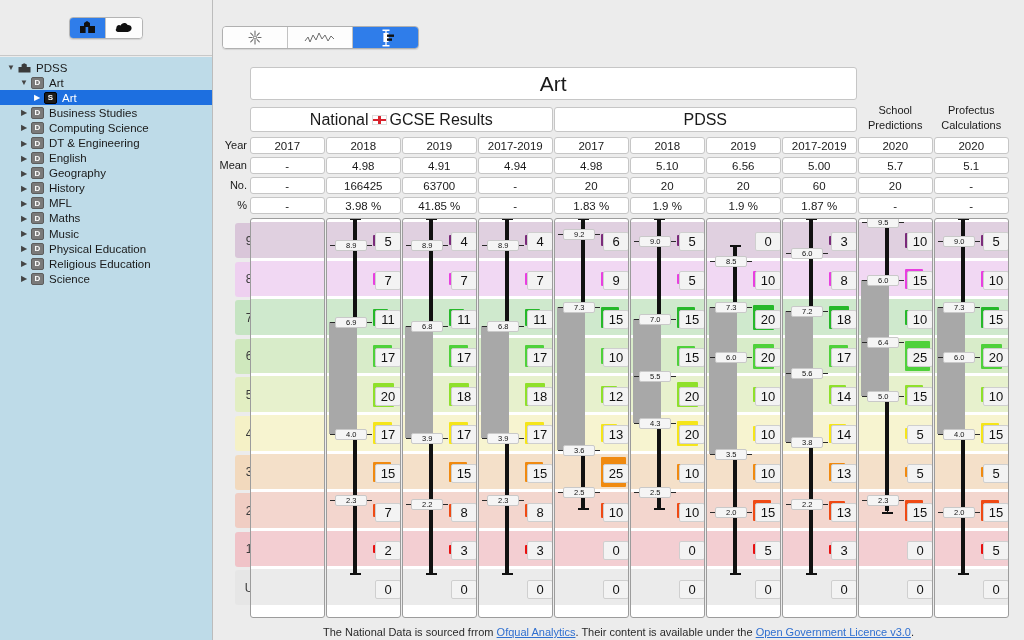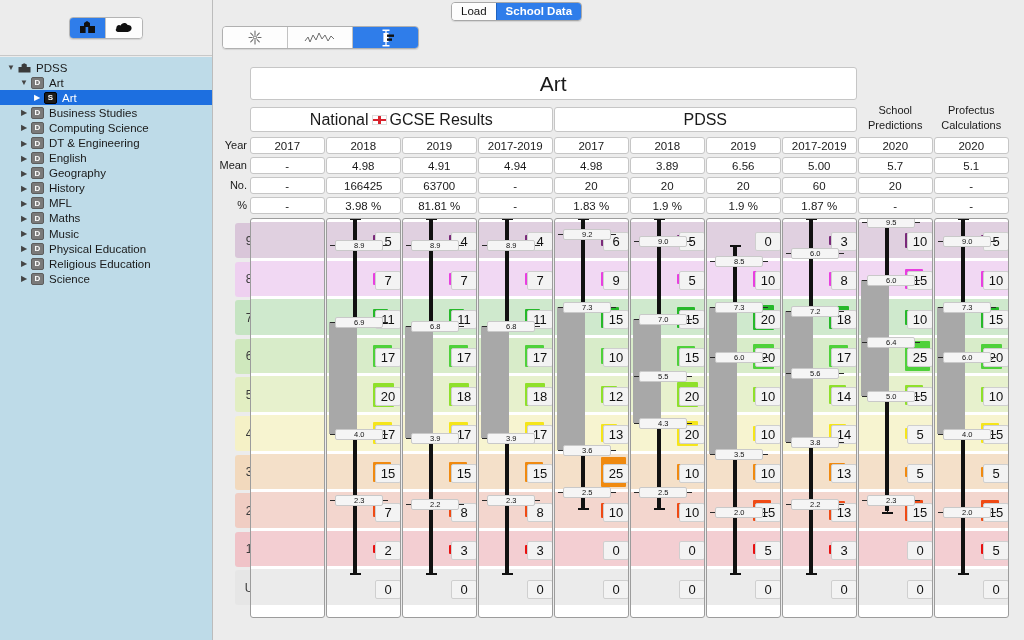--- a/index.html
+++ b/index.html
@@ -123,21 +123,21 @@
     display: flex; align-items: center; justify-content: center;
     height: 19px; min-width: 26px; padding: 0 3px;
   }
   .whisker { position: absolute; width: 0; border-left: 1px dashed #1a1a1a; }
   .boxline { position: absolute; width: 4px; background: #111; }
   .cap { position: absolute; height: 2px; background: #111; }
   .graybox { position: absolute; background: #a8a8a8; }
   .tick { position: absolute; display: flex; align-items: center; }
   .tick span {
     background: #f5f5f5; border: 1px solid #c9c9c9; border-radius: 2px;
-    font-size: 7.5px; padding: 0 18px; color: #111; line-height: 9px;
+    font-size: 7.5px; padding: 0 10px; color: #111; line-height: 9px;
   }
   .tickdashL, .tickdashR { height: 1px; background: #2b2b2b; width: 5px; }
 
   .footer {
     position: absolute; left: 0; right: 0; bottom: 2px;
     text-align: center; font-size: 11px; color: #2a2a2a;
   }
   .footer a { color: #2f6fd0; }
   .flag {
     display:inline-block; width: 15px; height: 10px; position: relative;
@@ -245,26 +245,20 @@
         <div class="trow" style="padding-left: 17px;">
           <span class="tw">▶</span>
           <span class="ticon">D</span>
           <span>Science</span>
         </div>
       </div>
   </div>
 
   <div class="main">
 
-    <div class="topbar">
-      <div class="loadseg">
-        <div>Load</div>
-        <div class="on">School Data</div>
-      </div>
-    </div>
 
     <div class="chartseg">
       <div>
         <svg width="28" height="17" viewBox="0 0 28 17">
           <g stroke="#6d6d6d" stroke-width="1.1" stroke-linecap="round">
             <line x1="14" y1="2" x2="14" y2="5.5"></line>
               <line x1="14" y1="11.5" x2="14" y2="15"></line>
             <line x1="8" y1="8.5" x2="11" y2="8.5"></line>
               <line x1="17" y1="8.5" x2="20" y2="8.5"></line>
             <line x1="9.7" y1="4.2" x2="11.9" y2="6.4"></line>
@@ -319,40 +313,40 @@
           <div class="cellbox" style="position: absolute; left: 493px; top: 80px; width: 74.5px; height: 17px;">2019</div>
           <div class="cellbox" style="position: absolute; left: 569px; top: 80px; width: 74.5px; height: 17px;">2017-2019</div>
           <div class="cellbox" style="position: absolute; left: 645px; top: 80px; width: 74.5px; height: 17px;">2020</div>
           <div class="cellbox" style="position: absolute; left: 721px; top: 80px; width: 74.5px; height: 17px;">2020</div>
           <div class="rowlabel" style="left: 0px; top: 102px;">Mean</div>
           <div class="cellbox" style="position: absolute; left: 37px; top: 100px; width: 74.5px; height: 17px;">-</div>
           <div class="cellbox" style="position: absolute; left: 113px; top: 100px; width: 74.5px; height: 17px;">4.98</div>
           <div class="cellbox" style="position: absolute; left: 189px; top: 100px; width: 74.5px; height: 17px;">4.91</div>
           <div class="cellbox" style="position: absolute; left: 265px; top: 100px; width: 74.5px; height: 17px;">4.94</div>
           <div class="cellbox" style="position: absolute; left: 341px; top: 100px; width: 74.5px; height: 17px;">4.98</div>
-          <div class="cellbox" style="position: absolute; left: 417px; top: 100px; width: 74.5px; height: 17px;">3.89</div>
+          <div class="cellbox" style="position: absolute; left: 417px; top: 100px; width: 74.5px; height: 17px;">5.10</div>
           <div class="cellbox" style="position: absolute; left: 493px; top: 100px; width: 74.5px; height: 17px;">6.56</div>
           <div class="cellbox" style="position: absolute; left: 569px; top: 100px; width: 74.5px; height: 17px;">5.00</div>
           <div class="cellbox" style="position: absolute; left: 645px; top: 100px; width: 74.5px; height: 17px;">5.7</div>
           <div class="cellbox" style="position: absolute; left: 721px; top: 100px; width: 74.5px; height: 17px;">5.1</div>
           <div class="rowlabel" style="left: 0px; top: 122px;">No.</div>
           <div class="cellbox" style="position: absolute; left: 37px; top: 120px; width: 74.5px; height: 17px;">-</div>
           <div class="cellbox" style="position: absolute; left: 113px; top: 120px; width: 74.5px; height: 17px;">166425</div>
           <div class="cellbox" style="position: absolute; left: 189px; top: 120px; width: 74.5px; height: 17px;">63700</div>
           <div class="cellbox" style="position: absolute; left: 265px; top: 120px; width: 74.5px; height: 17px;">-</div>
           <div class="cellbox" style="position: absolute; left: 341px; top: 120px; width: 74.5px; height: 17px;">20</div>
           <div class="cellbox" style="position: absolute; left: 417px; top: 120px; width: 74.5px; height: 17px;">20</div>
           <div class="cellbox" style="position: absolute; left: 493px; top: 120px; width: 74.5px; height: 17px;">20</div>
           <div class="cellbox" style="position: absolute; left: 569px; top: 120px; width: 74.5px; height: 17px;">60</div>
           <div class="cellbox" style="position: absolute; left: 645px; top: 120px; width: 74.5px; height: 17px;">20</div>
           <div class="cellbox" style="position: absolute; left: 721px; top: 120px; width: 74.5px; height: 17px;">-</div>
           <div class="rowlabel" style="left: 0px; top: 142px;">%</div>
           <div class="cellbox" style="position: absolute; left: 37px; top: 140px; width: 74.5px; height: 17px;">-</div>
           <div class="cellbox" style="position: absolute; left: 113px; top: 140px; width: 74.5px; height: 17px;">3.98 %</div>
-          <div class="cellbox" style="position: absolute; left: 189px; top: 140px; width: 74.5px; height: 17px;">81.81 %</div>
+          <div class="cellbox" style="position: absolute; left: 189px; top: 140px; width: 74.5px; height: 17px;">41.85 %</div>
           <div class="cellbox" style="position: absolute; left: 265px; top: 140px; width: 74.5px; height: 17px;">-</div>
           <div class="cellbox" style="position: absolute; left: 341px; top: 140px; width: 74.5px; height: 17px;">1.83 %</div>
           <div class="cellbox" style="position: absolute; left: 417px; top: 140px; width: 74.5px; height: 17px;">1.9 %</div>
           <div class="cellbox" style="position: absolute; left: 493px; top: 140px; width: 74.5px; height: 17px;">1.9 %</div>
           <div class="cellbox" style="position: absolute; left: 569px; top: 140px; width: 74.5px; height: 17px;">1.87 %</div>
           <div class="cellbox" style="position: absolute; left: 645px; top: 140px; width: 74.5px; height: 17px;">-</div>
           <div class="cellbox" style="position: absolute; left: 721px; top: 140px; width: 74.5px; height: 17px;">-</div>
         </div>
       <div class="chartarea">
           <div class="gradecol">
@@ -906,16 +900,19 @@
               <span>4.0</span>
               <div class="tickdashR"></div>
             </div>
             <div class="tick" style="left: 3px; top: 287.5px;">
               <div class="tickdashL"></div>
               <span>2.0</span>
               <div class="tickdashR"></div>
             </div>
           </div>
         </div>
+      <div class="footer">
+        <span>The National Data is sourced frrom </span><a href="#">Ofqual Analytics</a><span>.   Their content is available under the </span><a href="#">Open Government Licence v3.0</a><span>.</span>
+      </div>
     </div>
 
   </div>
 </div>
 
 </body></html>

